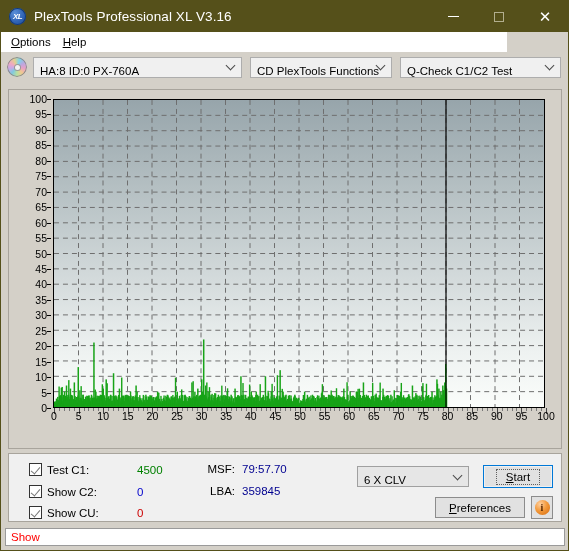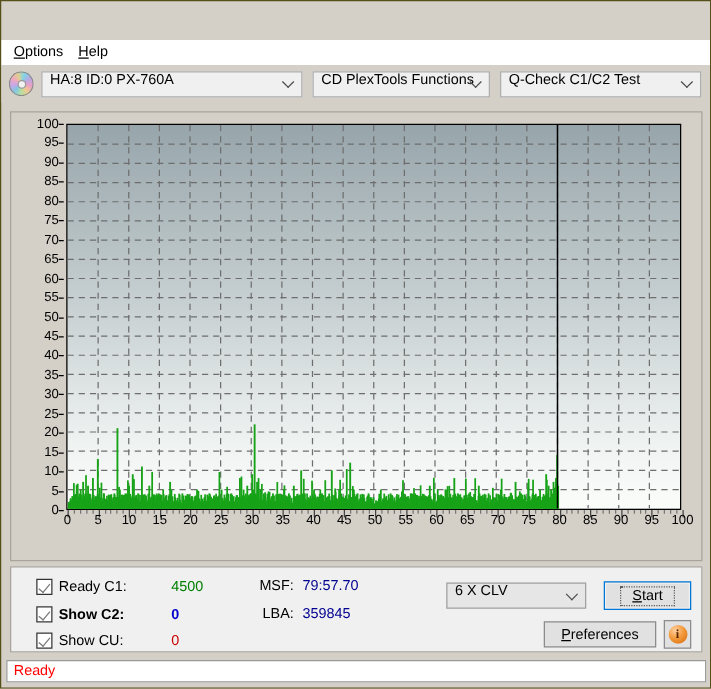--- a/index.html
+++ b/index.html
@@ -49,21 +49,21 @@
     color: #ffffff; font-size: 13px;
   }
   #winbtns { position: absolute; right: 0; top: 0; display: flex; }
   .winbtn .glyph-min { display:block; width: 11px; height: 1px; background: #fff; }
   .winbtn .glyph-max { display:block; width: 10px; height: 10px; border: 1px solid #b2ae8e; }
   .winbtn .glyph-close { font-size: 15px; line-height: 1; color:#fff; }
 
   
   #menubar {
     position: absolute; left: 0; top: 31px;
-    width: 567px; height: 20px;
+    width: 506px; height: 20px;
     background: #ffffff;
     display: flex; align-items: center;
     padding-left: 6px;
   }
   .menuitem {
     font-size: 11.5px; color: #000;
     padding: 2px 8px 2px 4px;
     white-space: nowrap;
   }
   .menuitem u { text-decoration: underline; }
@@ -90,21 +90,21 @@
   #disc-icon::after {
     content: ""; position: absolute; left: 50%; top: 50%;
     width: 5px; height: 5px; margin: -2.5px 0 0 -2.5px;
     border-radius: 50%; background: #f2f2f2;
     box-shadow: 0 0 0 1px #999;
   }
   .combo {
     height: 21px;
     background: #f0f0f0;
     border: 1px solid #adadad;
-    display: flex; align-items: flex-start;
+    display: flex; align-items: flex-end;
     font-size: 11.5px; color: #000;
     padding-left: 6px;
     position: relative;
     white-space: nowrap;
   }
   .combo .chev {
     position: absolute; right: 7px; top: 50%;
     width: 7px; height: 7px; margin-top: -5px;
     border-right: 1.4px solid #4a4a4a;
     border-bottom: 1.4px solid #4a4a4a;
@@ -255,20 +255,37 @@
     padding-left: 5px;
   }
   #status-text { font-size: 11.5px; color: #ff0000; }
   u { text-decoration: underline; }
 </style>
 </head>
 <body>
 
 <div id="app">
 
+  <div id="titlebar">
+    <div id="app-icon">
+        <span>XL</span>
+      </div>
+    <div id="title-text">PlexTools Professional XL V3.16</div>
+    <div id="winbtns">
+      <div class="winbtn">
+          <i class="glyph-min"></i>
+        </div>
+      <div class="winbtn">
+          <i class="glyph-max"></i>
+        </div>
+      <div class="winbtn">
+          <span class="glyph-close">✕</span>
+        </div>
+    </div>
+  </div>
 
   <div id="menubar">
     <div class="menuitem"><u>O</u><span>ptions</span></div>
     <div class="menuitem"><u>H</u><span>elp</span></div>
   </div>
 
   <div id="toolbar">
     <div id="disc-icon"></div>
     <div class="combo" id="combo-drive">
       <span>HA:8 ID:0  PX-760A</span>
@@ -1637,24 +1654,24 @@
         <div class="xtick" style="left: 443.8px;">90</div>
         <div class="xtick" style="left: 468.4px;">95</div>
         <div class="xtick" style="left: 493px;">100</div>
       </div>
   </div>
 
   <div id="ctrl-panel">
 
     <div class="chkrow" style="top:9px;">
       <span class="chkbox"></span>
-      <span class="chklabel">Ready C1:</span>
+      <span class="chklabel">Test C1:</span>
       <span class="chkval" style="color:#008000">4500</span>
     </div>
-    <div class="chkrow" style="top:31px;font-weight:bold;">
+    <div class="chkrow" style="top:31px;">
       <span class="chkbox"></span>
       <span class="chklabel">Show C2:</span>
       <span class="chkval" style="color:#0000cc">0</span>
     </div>
     <div class="chkrow" style="top:52px;">
       <span class="chkbox"></span>
       <span class="chklabel">Show CU:</span>
       <span class="chkval" style="color:#cc0000">0</span>
     </div>
 
@@ -1677,16 +1694,16 @@
     <div id="btn-start">
       <span class="inner"><u>S</u><span>tart</span></span>
     </div>
 
     <div id="btn-info">
       <span class="orb">i</span>
     </div>
   </div>
 
   <div id="statusbar">
-    <span id="status-text">Ready</span>
+    <span id="status-text">Show</span>
   </div>
 
 </div>
 
 </body></html>

